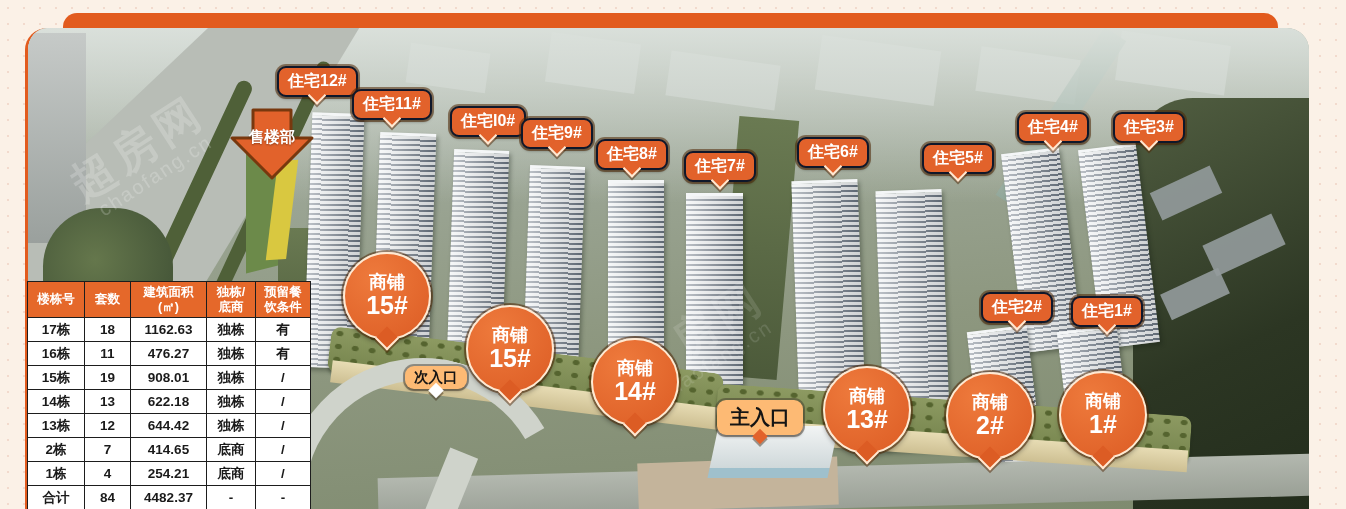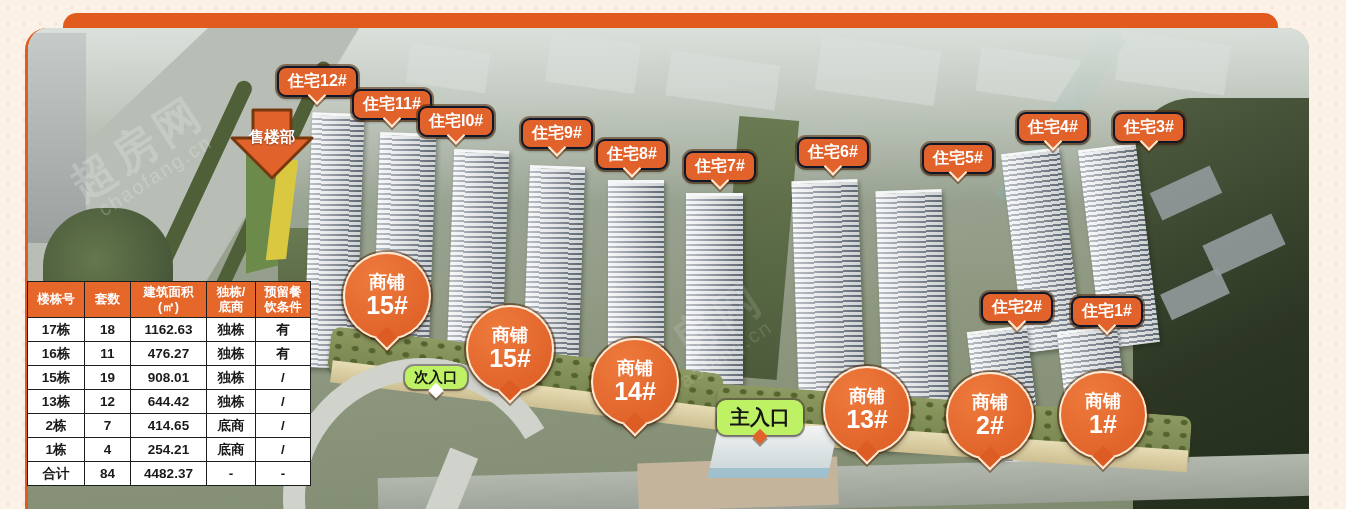--- a/index.html
+++ b/index.html
@@ -82,21 +82,21 @@
     background:radial-gradient(circle at 35% 28%, #ee7a3c, #dc5c24);
     border:2px solid #ffe9d2; color:#fff; display:flex; flex-direction:column;
     align-items:center; justify-content:center;
     box-shadow:0 0 0 2px rgba(80,40,5,.55), 0 3px 5px rgba(0,0,0,.4);}
   .circle::after { content:''; position:absolute; left:50%; bottom:-9px; width:15px;
     height:15px; background:#dc5c24; transform:translateX(-50%) rotate(45deg);
     border-right:2px solid #ffe9d2; border-bottom:2px solid #ffe9d2;
     box-shadow:2px 2px 0 rgba(80,40,5,.5); z-index:-1;}
   .circle .c1 { font-size:18px; font-weight:bold; line-height:1.05;}
   .circle .c2 { font-size:25px; font-weight:bold; line-height:1.05;}
-  .entrance { position:absolute; z-index:13; background:#bef264; color:#141414;
+  .entrance { position:absolute; z-index:13; background:#fdba74; color:#141414;
     font-weight:bold; border-radius:9px; white-space:nowrap;
     box-shadow:0 0 0 2px rgba(60,50,40,.45), 0 2px 3px rgba(0,0,0,.35);}
   .entrance.sec { left:405px; top:366px; font-size:14.5px; padding:2px 9px;}
   .entrance.main { left:717px; top:400px; font-size:20px; padding:4px 13px;}
   .entrance::after { content:''; position:absolute; left:50%; bottom:-7px; width:11px;
     height:11px; transform:translateX(-50%) rotate(45deg); z-index:-1;
     box-shadow:2px 2px 0 rgba(60,40,20,.45);}
   .entrance.sec::after { background:#ffffff;}
   .entrance.main::after { background:#e2622b;}
   .sales-arrow { position:absolute; left:229px; top:107px; width:86px; height:74px; z-index:12;text-align:right;}
@@ -183,21 +183,21 @@
 
   <div class="sales-arrow">
     <svg width="86" height="74" viewBox="0 0 86 74">
       <polygon points="24,3 62,3 62,31 83,31 43,71 3,31 24,31" fill="#e2622b" stroke="#78380e" stroke-width="3" stroke-linejoin="round"></polygon>
     </svg>
     <span class="txt">售楼部</span>
   </div>
 
   <div class="bubble" style="left:277px;top:66px;">住宅12#</div>
   <div class="bubble" style="left:352px;top:89px;">住宅11#</div>
-  <div class="bubble" style="left:418px;top:106px;">住宅I0#</div>
+  <div class="bubble" style="left:450px;top:106px;">住宅I0#</div>
   <div class="bubble" style="left:521px;top:118px;">住宅9#</div>
   <div class="bubble" style="left:596px;top:139px;">住宅8#</div>
   <div class="bubble" style="left:684px;top:151px;">住宅7#</div>
   <div class="bubble" style="left:797px;top:137px;">住宅6#</div>
   <div class="bubble" style="left:882px;top:143px;margin-left:40px;">住宅5#</div>
   <div class="bubble" style="left:1017px;top:112px;">住宅4#</div>
   <div class="bubble" style="left:1113px;top:112px;">住宅3#</div>
   <div class="bubble" style="left:981px;top:292px;">住宅2#</div>
   <div class="bubble" style="left:1071px;top:296px;">住宅1#</div>
 
@@ -266,20 +266,27 @@
             <td>有</td>
           </tr>
           <tr>
             <td>15栋</td>
             <td>19</td>
             <td>908.01</td>
             <td>独栋</td>
             <td>/</td>
           </tr>
           <tr>
+            <td>14栋</td>
+            <td>13</td>
+            <td>622.18</td>
+            <td>独栋</td>
+            <td>/</td>
+          </tr>
+          <tr>
             <td>13栋</td>
             <td>12</td>
             <td>644.42</td>
             <td>独栋</td>
             <td>/</td>
           </tr>
           <tr>
             <td>2栋</td>
             <td>7</td>
             <td>414.65</td>

